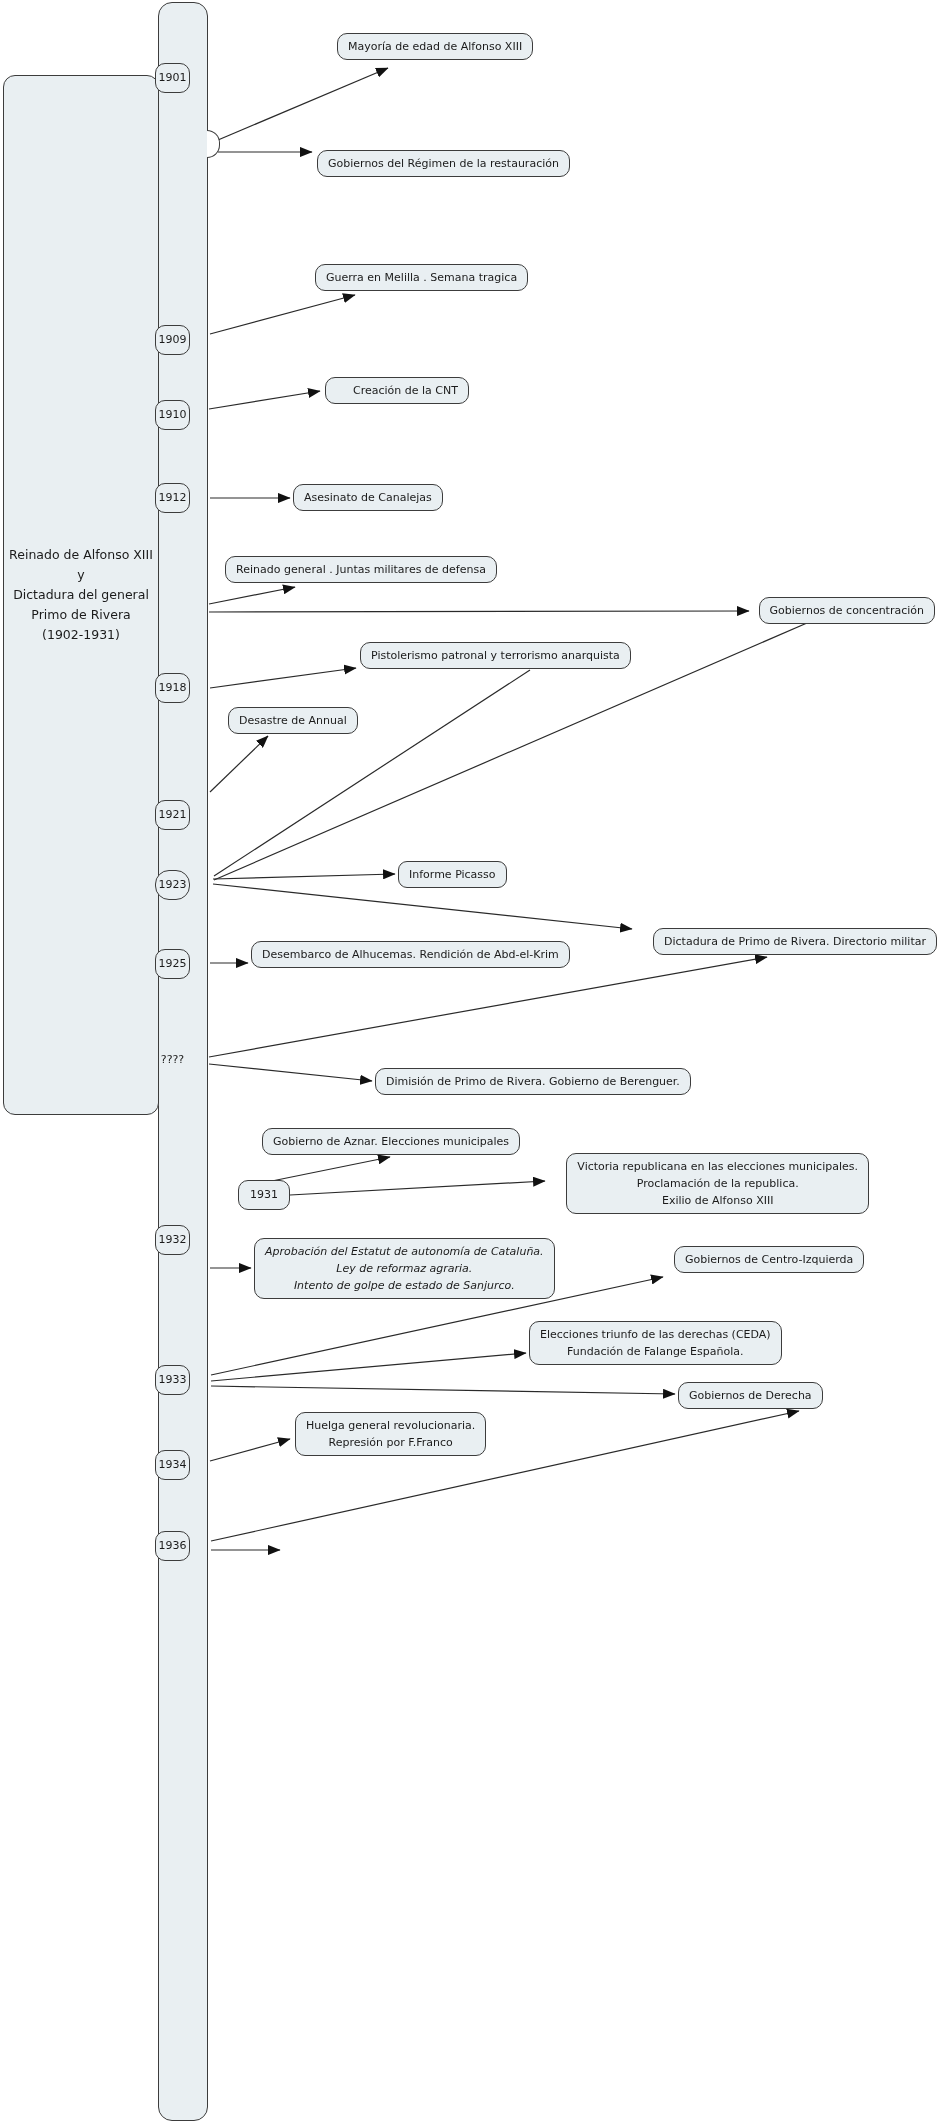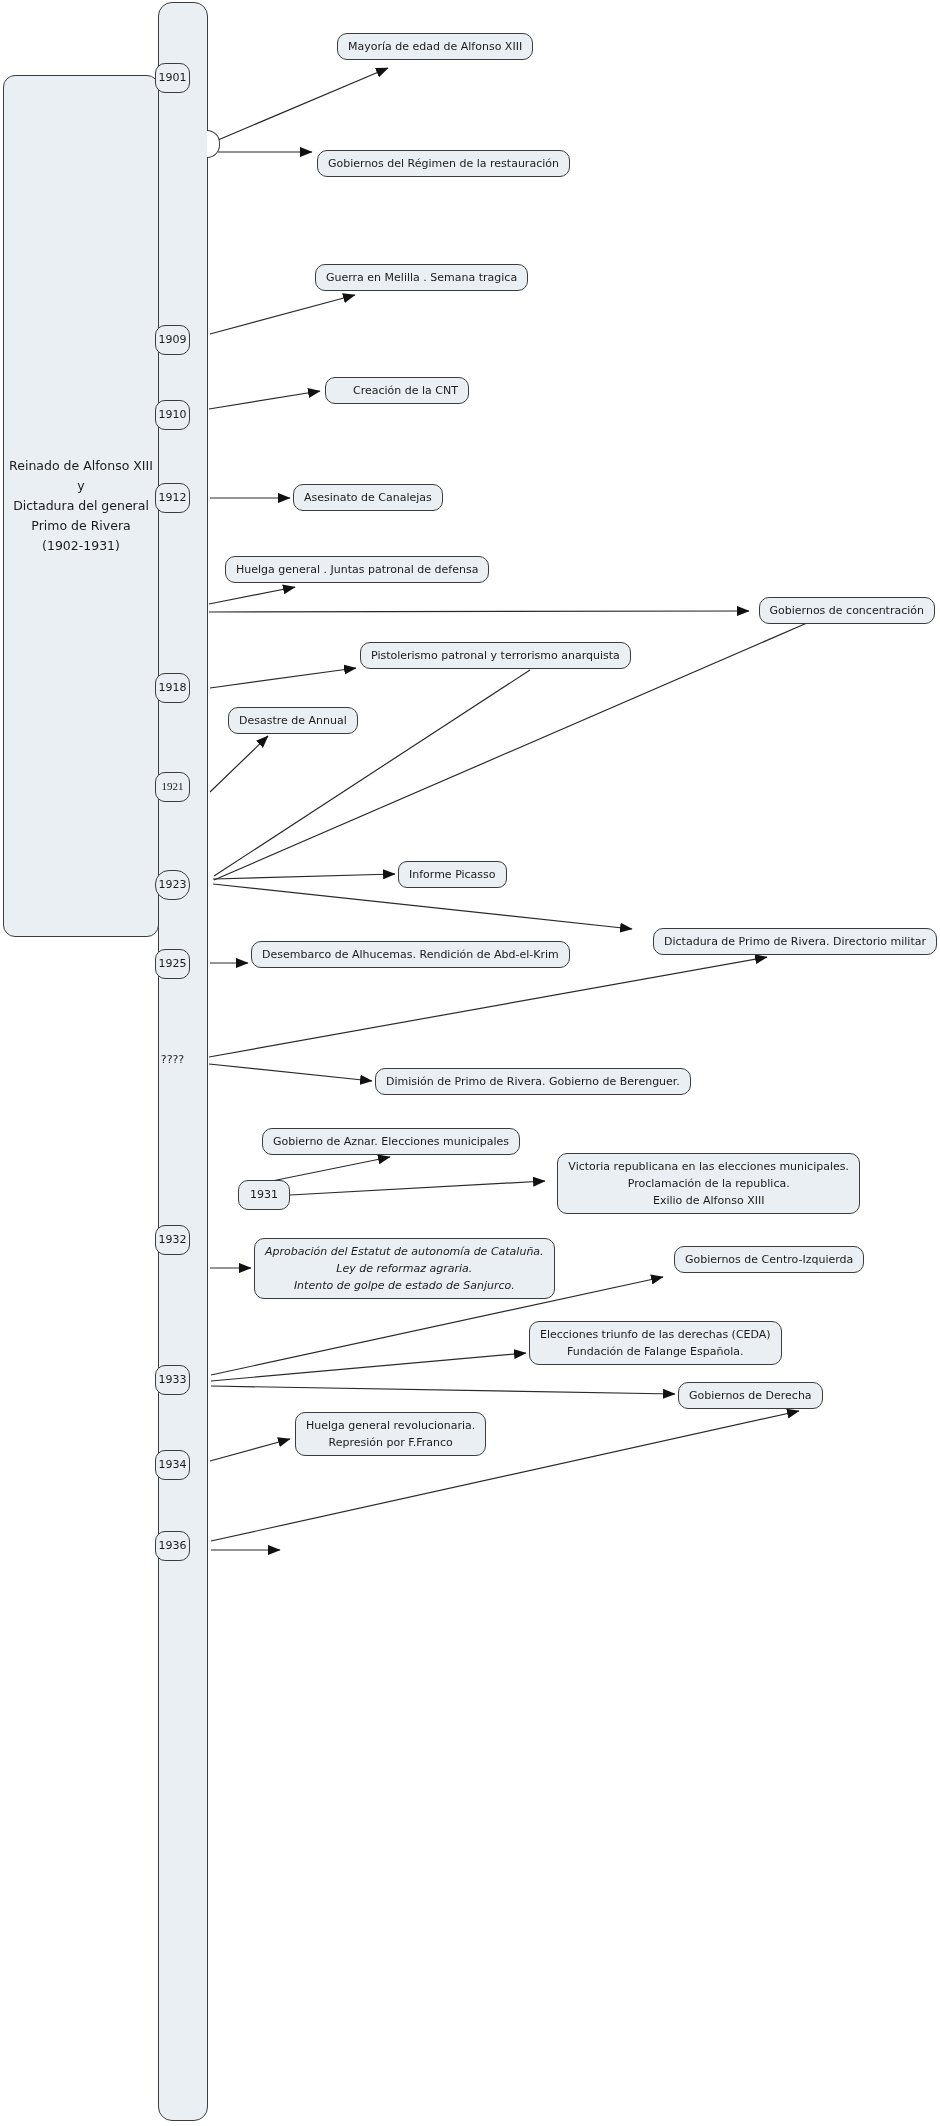--- a/index.html
+++ b/index.html
@@ -30,21 +30,21 @@
     width:50px;height:2119px;
     background:var(--fill);
     border:1.4px solid var(--border);
     border-radius:14px;
     box-sizing:border-box;
     z-index:2;
   }
   .titlebox{
     position:absolute;
     left:3px;top:75px;
-    width:156px;height:862px;
+    width:156px;height:1040px;
     background:var(--fill);
     border:1.4px solid var(--border);
     border-radius:12px;
     box-sizing:border-box;
     z-index:2;
     display:flex;align-items:center;justify-content:center;
     text-align:center;
     font-size:12.5px;line-height:1.6;
     white-space:pre-line;
   }
@@ -136,44 +136,44 @@
 Primo de Rivera
 (1902-1931)</div>
 
   <div class="handle"></div>
 
 <div class="node year" style="top: 63px;">1901</div>
     <div class="node year" style="top: 325px;">1909</div>
     <div class="node year" style="top: 400px;">1910</div>
     <div class="node year" style="top: 483px;">1912</div>
     <div class="node year" style="top: 673px;">1918</div>
-    <div class="node year" style="top: 772px; font-family: Liberation Serif, serif;">1921</div>
+    <div class="node year" style="top: 800px;">1921</div>
     <div class="node year" style="top: 870px; border-radius: 14px;">1923</div>
     <div class="node year" style="top: 949px;">1925</div>
     <div class="node year plain" style="top: 1045px;">????</div>
     <div class="node year" style="top: 1180px; left: 238px; width: 52px;">1931</div>
     <div class="node year" style="top: 1225px;">1932</div>
     <div class="node year" style="top: 1365px;">1933</div>
     <div class="node year" style="top: 1450px;">1934</div>
     <div class="node year" style="top: 1531px;">1936</div>
     <div class="node event" style="top: 33px; left: 337px;">Mayoría de edad de Alfonso XIII</div>
     <div class="node event" style="top: 150px; left: 317px;">Gobiernos del Régimen de la restauración</div>
     <div class="node event" style="top: 264px; left: 315px;">Guerra en Melilla . Semana tragica</div>
     <div class="node event" style="top: 377px; left: 325px; padding-left: 27px;">Creación de la CNT</div>
     <div class="node event" style="top: 484px; left: 293px;">Asesinato de Canalejas</div>
-    <div class="node event" style="top: 556px; left: 225px;">Huelga general . Juntas patronal de defensa</div>
+    <div class="node event" style="top: 556px; left: 225px;">Reinado general . Juntas militares de defensa</div>
     <div class="node event" style="top: 597px; right: 5px;">Gobiernos de concentración</div>
     <div class="node event" style="top: 642px; left: 360px;">Pistolerismo patronal y terrorismo anarquista</div>
     <div class="node event" style="top: 707px; left: 228px;">Desastre de Annual</div>
     <div class="node event" style="top: 861px; left: 398px; border-radius: 9px;">Informe Picasso</div>
     <div class="node event" style="top: 928px; right: 3px;">Dictadura de Primo de Rivera. Directorio militar</div>
     <div class="node event" style="top: 941px; left: 251px;">Desembarco de Alhucemas. Rendición de Abd-el-Krim</div>
     <div class="node event" style="top: 1068px; left: 375px;">Dimisión de Primo de Rivera. Gobierno de Berenguer.</div>
     <div class="node event" style="top: 1128px; left: 262px;">Gobierno de Aznar. Elecciones municipales</div>
-    <div class="node event" style="top: 1153px; right: 80px;">Victoria republicana en las elecciones municipales.
+    <div class="node event" style="top: 1153px; right: 71px;">Victoria republicana en las elecciones municipales.
 Proclamación de la republica.
 Exilio de Alfonso XIII</div>
     <div class="node event" style="top: 1238px; left: 254px; font-style: italic;">Aprobación del Estatut de autonomía de Cataluña.
 Ley de reformaz agraria.
 Intento de golpe de estado de Sanjurco.</div>
     <div class="node event" style="top: 1246px; left: 674px;">Gobiernos de Centro-Izquierda</div>
     <div class="node event" style="top: 1321px; left: 529px;">Elecciones triunfo de las derechas (CEDA)
 Fundación de Falange Española.</div>
     <div class="node event" style="top: 1382px; left: 678px;">Gobiernos de Derecha</div>
     <div class="node event" style="top: 1412px; left: 295px;">Huelga general revolucionaria.

